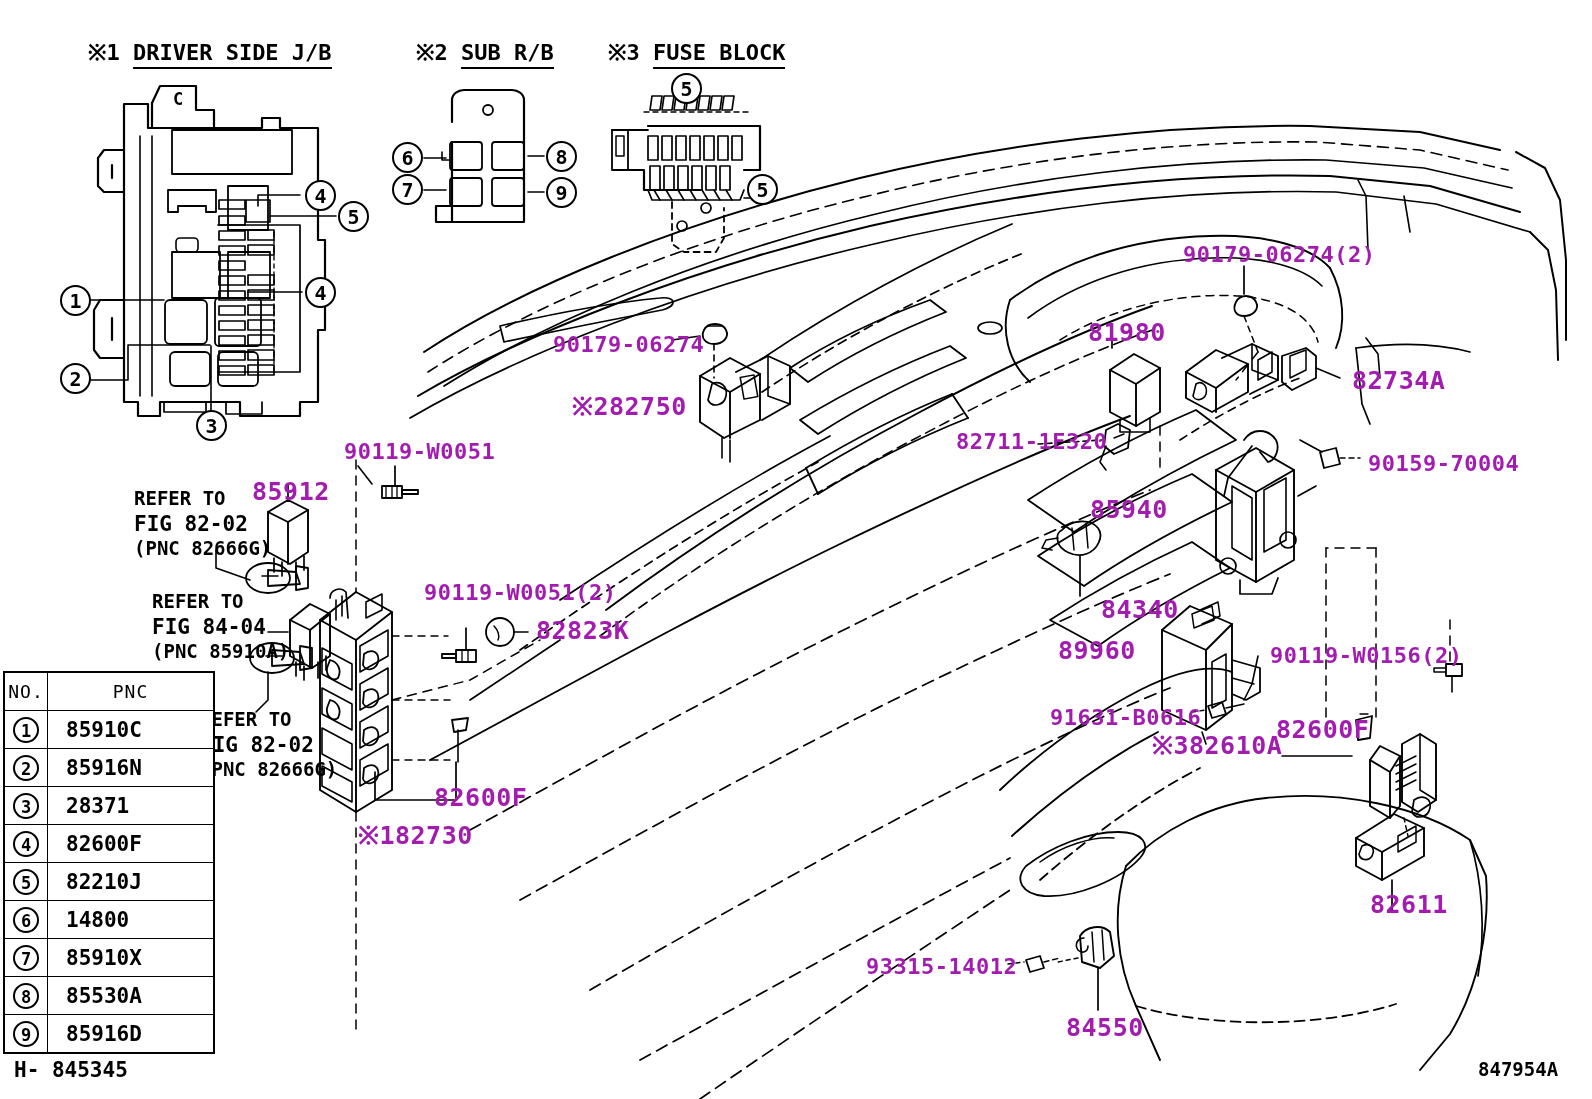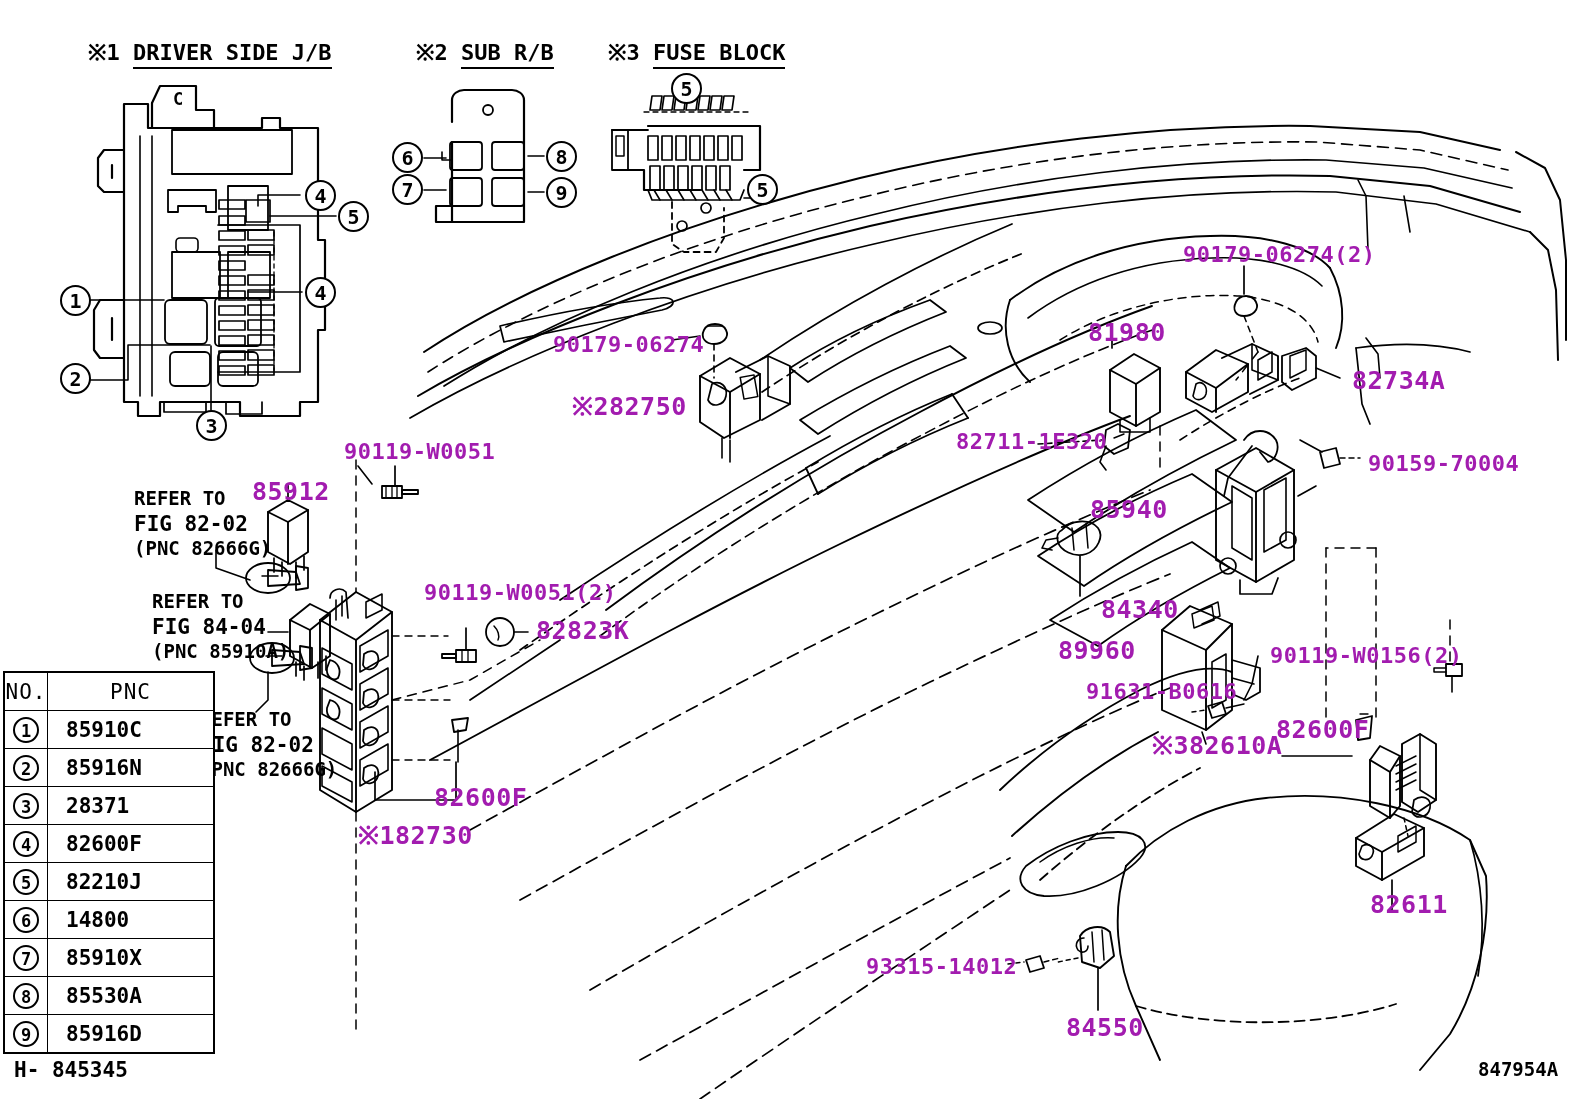--- a/index.html
+++ b/index.html
@@ -43,21 +43,21 @@
     border:2px solid #000;
     border-collapse:collapse;
     background:#fff;
   }
   #legend td,#legend th{
     border:1.5px solid #000;
     font-family:"DejaVu Sans Mono","Liberation Mono",monospace;
     font-size:20px;font-weight:bold;
     padding:0;height:37px;text-align:center;
   }
-  #legend th{font-weight:normal;font-size:21px;letter-spacing:1px;}
+  #legend th{font-weight:normal;font-size:18px;letter-spacing:1px;}
   #legend td.numcell{width:42px;}
   #legend td.pnccell{width:147px;text-align:left;padding-left:18px;font-size:21px;}
   #legend th.numhdr{width:42px;}
   #legend th.pnchdr{width:147px;}
   .circnum{
     display:inline-block;width:26px;height:26px;line-height:24px;
     border:2px solid #000;border-radius:50%;
     font-size:17px;font-weight:bold;text-align:center;
     box-sizing:border-box;
   }
@@ -564,21 +564,21 @@
   <div class="lbl lbl-lg" style="left:572px;top:394px;">※282750</div>
   <div class="lbl lbl-md" style="left:1183px;top:243px;">90179-06274(2)</div>
   <div class="lbl lbl-lg" style="left:1088px;top:320px;">81980</div>
   <div class="lbl lbl-lg" style="left:1352px;top:368px;">82734A</div>
   <div class="lbl lbl-md" style="left:956px;top:430px;">82711-1E320</div>
   <div class="lbl lbl-md" style="left:1368px;top:452px;">90159-70004</div>
   <div class="lbl lbl-lg" style="left:1090px;top:497px;">85940</div>
   <div class="lbl lbl-lg" style="left:1061px;top:597px;margin-left:40px;">84340</div>
   <div class="lbl lbl-lg" style="left:1058px;top:638px;">89960</div>
   <div class="lbl lbl-md" style="left:1270px;top:644px;">90119-W0156(2)</div>
-  <div class="lbl lbl-md" style="left:1050px;top:680px;margin-left:36px;">91631-B0616</div>
+  <div class="lbl lbl-md" style="left:1050px;top:706px;">91631-B0616</div>
   <div class="lbl lbl-lg" style="left:1152px;top:733px;">※382610A</div>
   <div class="lbl lbl-lg" style="left:1276px;top:717px;">82600F</div>
   <div class="lbl lbl-lg" style="left:1370px;top:892px;">82611</div>
   <div class="lbl lbl-md" style="left:866px;top:955px;">93315-14012</div>
   <div class="lbl lbl-lg" style="left:1066px;top:1003px;margin-top:12px;">84550</div>
 
   <table id="legend">
     <thead>
       <tr>
         <th class="numhdr">NO.</th>

